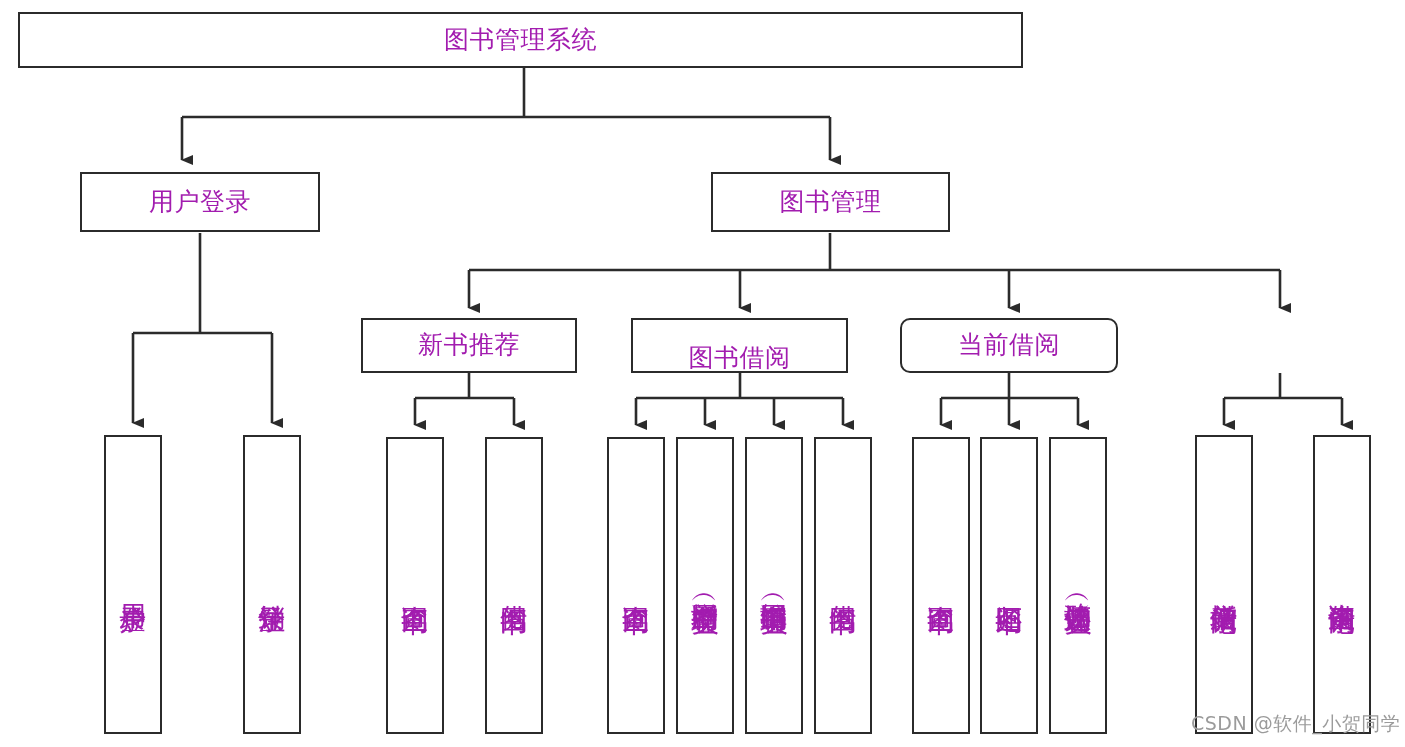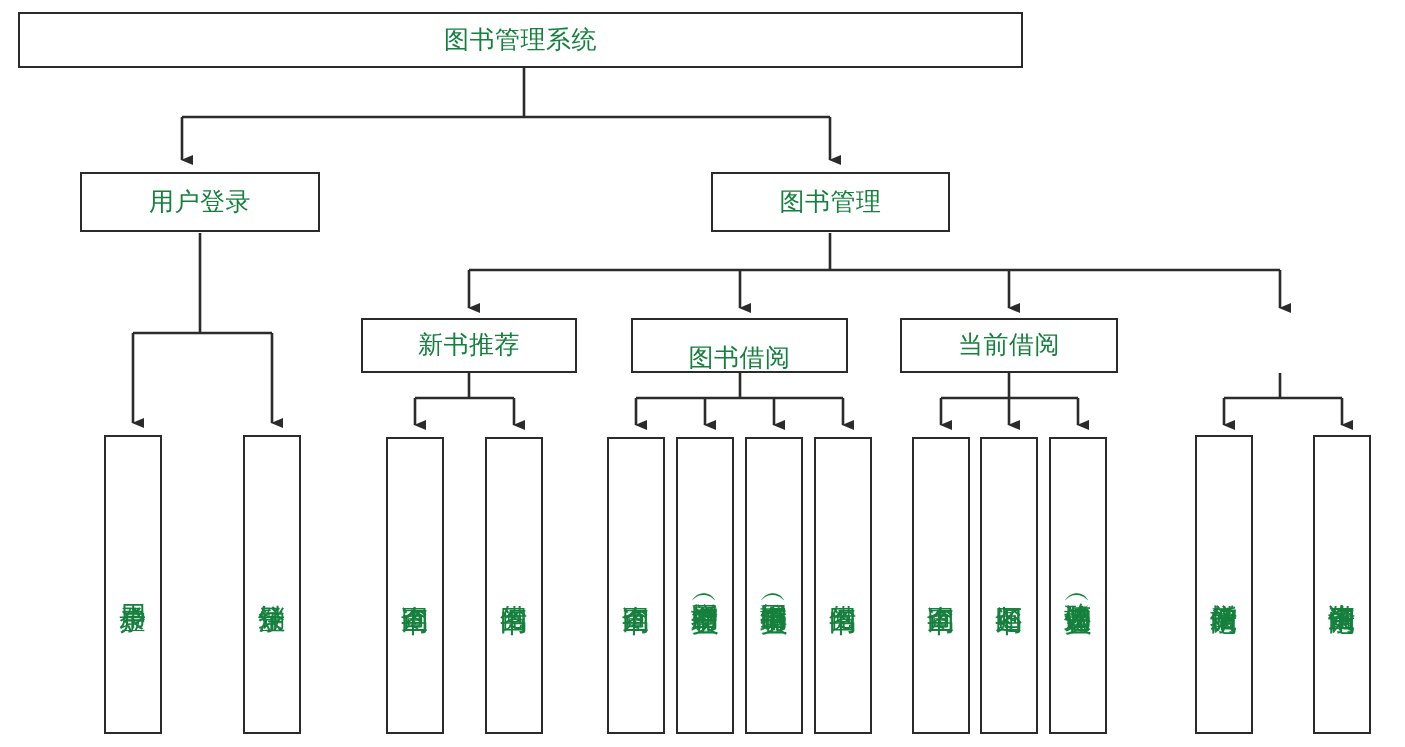--- a/index.html
+++ b/index.html
@@ -30,21 +30,21 @@
     border:2px solid #2b2b2b;
     display:flex;
     align-items:center;
     justify-content:center;
     text-align:center;
   }
   .node .lbl{
     display:block;
     line-height:1.05;
     letter-spacing:0.5px;
-    color:#15803d;
+    color:#a21caf;
   }
   
   .node.h .lbl{
     font-size:25px;
     white-space:nowrap;
   }
   .node.root .lbl{ font-size:25px; }
   
   .node.v{
     align-items:center;
@@ -135,21 +135,21 @@
   </div>
 
   <div class="node h" style="left:361px; top:318px; width:216px; height:55px;font-family:Liberation Serif, serif;">
     <span class="lbl">新书推荐</span>
   </div>
 
   <div class="node h" style="left:631px; top:318px; width:217px; height:55px;align-items:flex-end;">
     <span class="lbl">图书借阅</span>
   </div>
 
-  <div class="node h" style="left:900px; top:318px; width:218px; height:55px;">
+  <div class="node h" style="left:900px; top:318px; width:218px; height:55px;border-radius:10px;">
     <span class="lbl">当前借阅</span>
   </div>
 
 
   <div class="node v" style="left:104px; top:435px; width:58px; height:299px;">
     <span class="lbl">用户登录</span>
   </div>
 
   <div class="node v" style="left:243px; top:435px; width:58px; height:299px;">
     <span class="lbl">注销登录</span>
@@ -192,14 +192,15 @@
   </div>
 
   <div class="node v" style="left:1195px; top:435px; width:58px; height:299px;">
     <span class="lbl">新增借阅记录</span>
   </div>
 
   <div class="node v" style="left:1313px; top:435px; width:58px; height:299px;">
     <span class="lbl">查询借阅记录</span>
   </div>
 
+  <div class="watermark" style="left:1191px; top:711px;">CSDN @软件_小贺同学</div>
 
 </div>
 
 </body></html>

